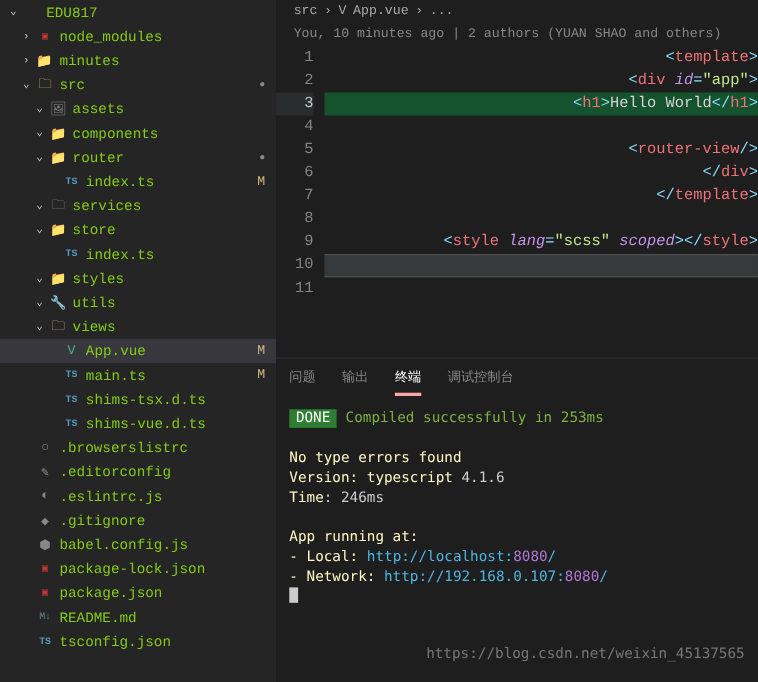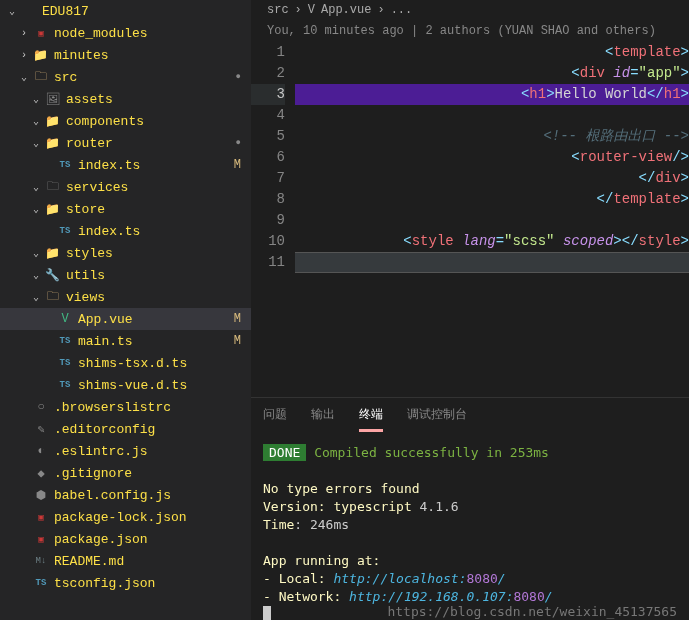--- a/index.html
+++ b/index.html
@@ -25,21 +25,21 @@
   height: 22px;
   cursor: pointer;
   white-space: nowrap;
 }
 .tree-item.selected { background: #37373d; }
 .chevron { width: 16px; text-align: center; color: #ccc; font-size: 10px; }
 .chevron.collapsed::before { content: "›"; }
 .chevron.expanded::before { content: "⌄"; }
 .chevron.none::before { content: ""; }
 .icon { width: 18px; height: 18px; margin-right: 4px; display: inline-flex; align-items: center; justify-content: center; font-size: 12px; }
-.label { flex: 1; color: #fde047; }
+.label { flex: 1; color: #84cc16; }
 .status { margin-right: 10px; color: #d7ba7d; font-size: 12px; }
 .dot { margin-right: 10px; color: #888; font-size: 9px; }
 .ind-0 { padding-left: 4px; }
 .ind-1 { padding-left: 16px; }
 .ind-2 { padding-left: 28px; }
 .ind-3 { padding-left: 40px; }
 
 .project-title { color: #ccc; font-size: 11px; font-weight: bold; padding-left: 6px; }
 
 .main {
@@ -77,31 +77,31 @@
   padding-right: 10px;
 }
 .gutter .ln { height: 21px; }
 .gutter .ln.active { color: #c6c6c6; background: #2a2d2e; }
 .code {
   flex: 1;
   color: #d4d4d4;
   text-align: right;
 }
 .code .line { height: 21px; white-space: pre; }
-.code .line.active { background: #4c1d95; }
+.code .line.active { background: #14532d; }
 .code .line.hl { background: #363a3d; border-top: 1px solid #555; border-bottom: 1px solid #555; }
 .t-tag { color: #f07178; }
 .t-bracket { color: #89ddff; }
 .t-attr { color: #c792ea; font-style: italic; }
 .t-str { color: #c3e88d; }
 .t-text { color: #d4d4d4; }
 .t-comment { color: #546e7a; font-style: italic; }
 
 .terminal-area {
-  height: 223px;
+  height: 295px;
   background: #1e1e1e;
   border-top: 1px solid #333;
   display: flex;
   flex-direction: column;
 }
 .term-tabs {
   display: flex;
   padding: 8px 12px 0;
   gap: 24px;
   font-size: 12px;
@@ -115,21 +115,21 @@
   font-size: 13px;
   line-height: 18px;
   color: #ccc;
   position: relative;
 }
 .done-badge { background: #2e7d32; color: #fff; padding: 1px 6px; }
 .t-green { color: #7cb342; }
 .t-gray { color: #fef9c3; }
 .t-white { color: #ccc; }
 .t-purple { color: #b277d6; }
-.t-cyan { color: #4db6e0; font-style: italic; }
+.t-cyan { color: #4db6e0; }
 .cursor { display: inline-block; width: 8px; height: 14px; background: #ccc; }
 .watermark {
   position: absolute;
   bottom: 16px;
   right: 12px;
   color: #777;
   font-size: 13px;
 }
 
 
@@ -310,21 +310,20 @@
         <div class="ln">8</div>
         <div class="ln">9</div>
         <div class="ln">10</div>
         <div class="ln">11</div>
       </div>
     <div class="code" id="code">
         <div class="line"><span class="t-bracket">&lt;</span><span class="t-tag">template</span><span class="t-bracket">&gt;</span></div>
         <div class="line">  <span class="t-bracket">&lt;</span><span class="t-tag">div</span> <span class="t-attr">id</span><span class="t-bracket">=</span><span class="t-str">"app"</span><span class="t-bracket">&gt;</span></div>
         <div class="line active">    <span class="t-bracket">&lt;</span><span class="t-tag">h1</span><span class="t-bracket">&gt;</span><span class="t-text">Hello World</span><span class="t-bracket">&lt;/</span><span class="t-tag">h1</span><span class="t-bracket">&gt;</span></div>
         <div class="line"></div>
-        <div class="line">    <span class="t-comment">&lt;!-- 根路由出口 --&gt;</span></div>
         <div class="line">    <span class="t-bracket">&lt;</span><span class="t-tag">router-view</span><span class="t-bracket">/&gt;</span></div>
         <div class="line">  <span class="t-bracket">&lt;/</span><span class="t-tag">div</span><span class="t-bracket">&gt;</span></div>
         <div class="line"><span class="t-bracket">&lt;/</span><span class="t-tag">template</span><span class="t-bracket">&gt;</span></div>
         <div class="line"></div>
         <div class="line"><span class="t-bracket">&lt;</span><span class="t-tag">style</span> <span class="t-attr">lang</span><span class="t-bracket">=</span><span class="t-str">"scss"</span> <span class="t-attr">scoped</span><span class="t-bracket">&gt;&lt;/</span><span class="t-tag">style</span><span class="t-bracket">&gt;</span></div>
         <div class="line hl"></div>
       </div>
   </div>
 
   <div class="terminal-area">

